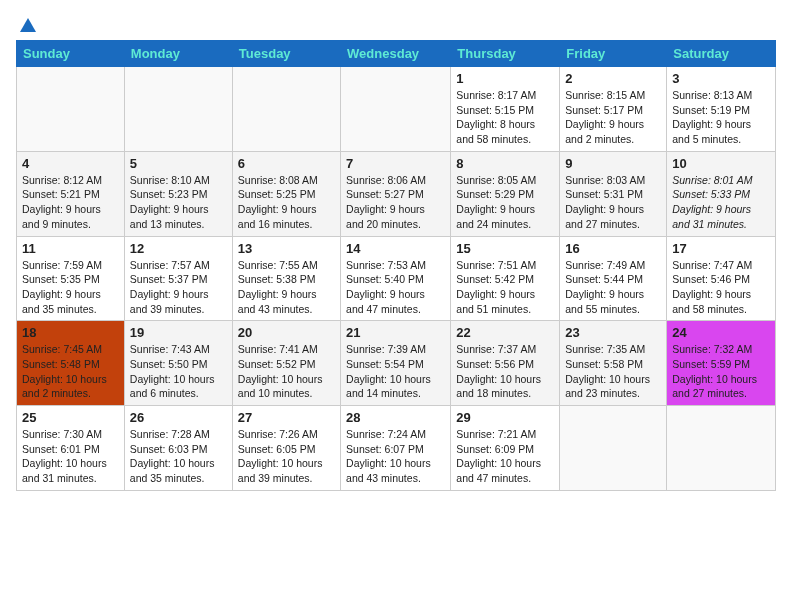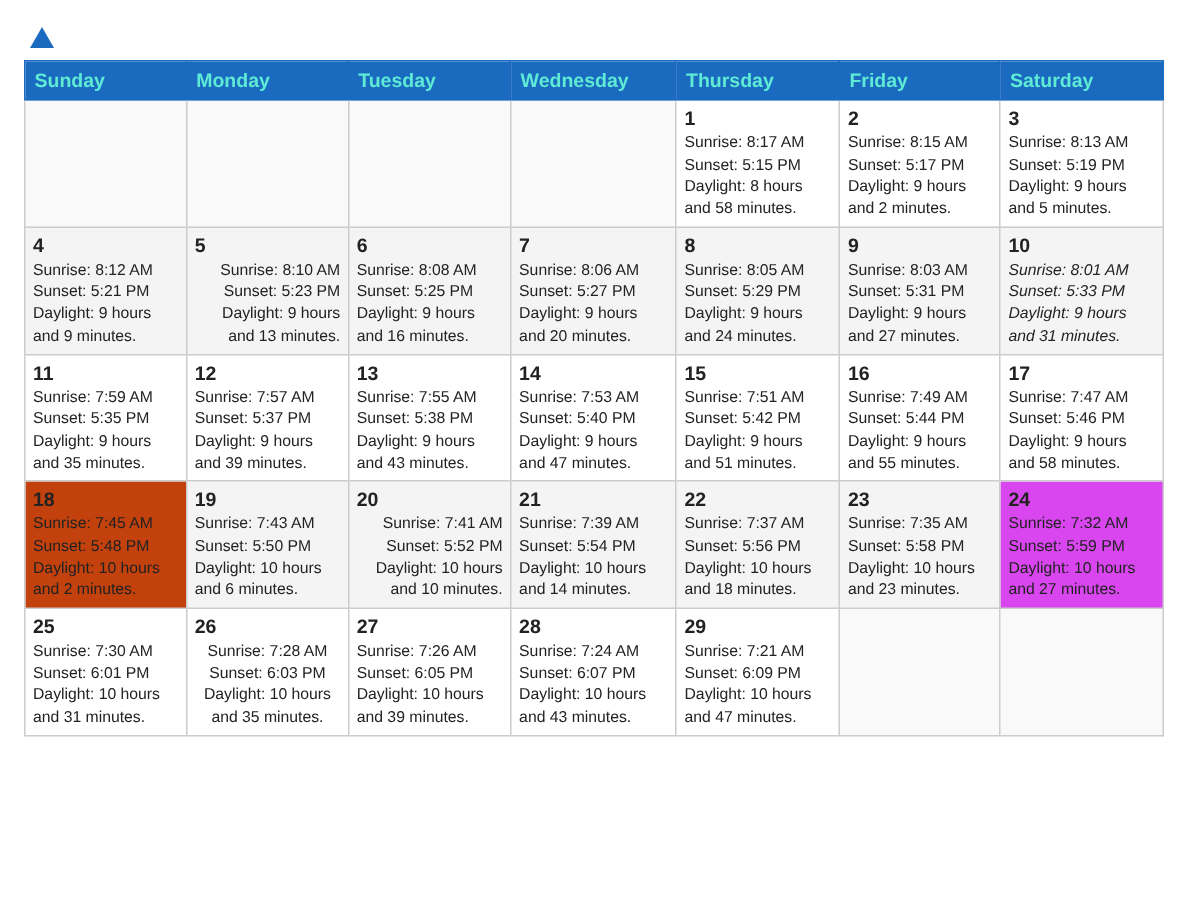--- a/index.html
+++ b/index.html
@@ -142,21 +142,21 @@
       <tr>
         <td style="background: rgb(244, 244, 244);">
           <span class="day-number">4</span>
           <div class="day-info" style="white-space: pre-line;">Sunrise: 8:12 AM
 Sunset: 5:21 PM
 Daylight: 9 hours
 and 9 minutes.</div>
         </td>
         <td style="background: rgb(244, 244, 244);">
           <span class="day-number">5</span>
-          <div class="day-info" style="white-space: pre-line; text-align: right;">Sunrise: 8:10 AM
+          <div class="day-info" style="white-space: pre-line;">Sunrise: 8:10 AM
 Sunset: 5:23 PM
 Daylight: 9 hours
 and 13 minutes.</div>
         </td>
         <td style="background: rgb(244, 244, 244);">
           <span class="day-number">6</span>
           <div class="day-info" style="white-space: pre-line;">Sunrise: 8:08 AM
 Sunset: 5:25 PM
 Daylight: 9 hours
 and 16 minutes.</div>
@@ -251,21 +251,21 @@
         </td>
         <td style="background: rgb(244, 244, 244);">
           <span class="day-number">19</span>
           <div class="day-info" style="white-space: pre-line;">Sunrise: 7:43 AM
 Sunset: 5:50 PM
 Daylight: 10 hours
 and 6 minutes.</div>
         </td>
         <td style="background: rgb(244, 244, 244);">
           <span class="day-number">20</span>
-          <div class="day-info" style="white-space: pre-line; text-align: right;">Sunrise: 7:41 AM
+          <div class="day-info" style="white-space: pre-line;">Sunrise: 7:41 AM
 Sunset: 5:52 PM
 Daylight: 10 hours
 and 10 minutes.</div>
         </td>
         <td style="background: rgb(244, 244, 244);">
           <span class="day-number">21</span>
           <div class="day-info" style="white-space: pre-line;">Sunrise: 7:39 AM
 Sunset: 5:54 PM
 Daylight: 10 hours
 and 14 minutes.</div>
@@ -295,21 +295,21 @@
       <tr>
         <td style="background: rgb(255, 255, 255);">
           <span class="day-number">25</span>
           <div class="day-info" style="white-space: pre-line;">Sunrise: 7:30 AM
 Sunset: 6:01 PM
 Daylight: 10 hours
 and 31 minutes.</div>
         </td>
         <td style="background: rgb(255, 255, 255);">
           <span class="day-number">26</span>
-          <div class="day-info" style="white-space: pre-line; text-align: center;">Sunrise: 7:28 AM
+          <div class="day-info" style="white-space: pre-line;">Sunrise: 7:28 AM
 Sunset: 6:03 PM
 Daylight: 10 hours
 and 35 minutes.</div>
         </td>
         <td style="background: rgb(255, 255, 255);">
           <span class="day-number">27</span>
           <div class="day-info" style="white-space: pre-line;">Sunrise: 7:26 AM
 Sunset: 6:05 PM
 Daylight: 10 hours
 and 39 minutes.</div>

